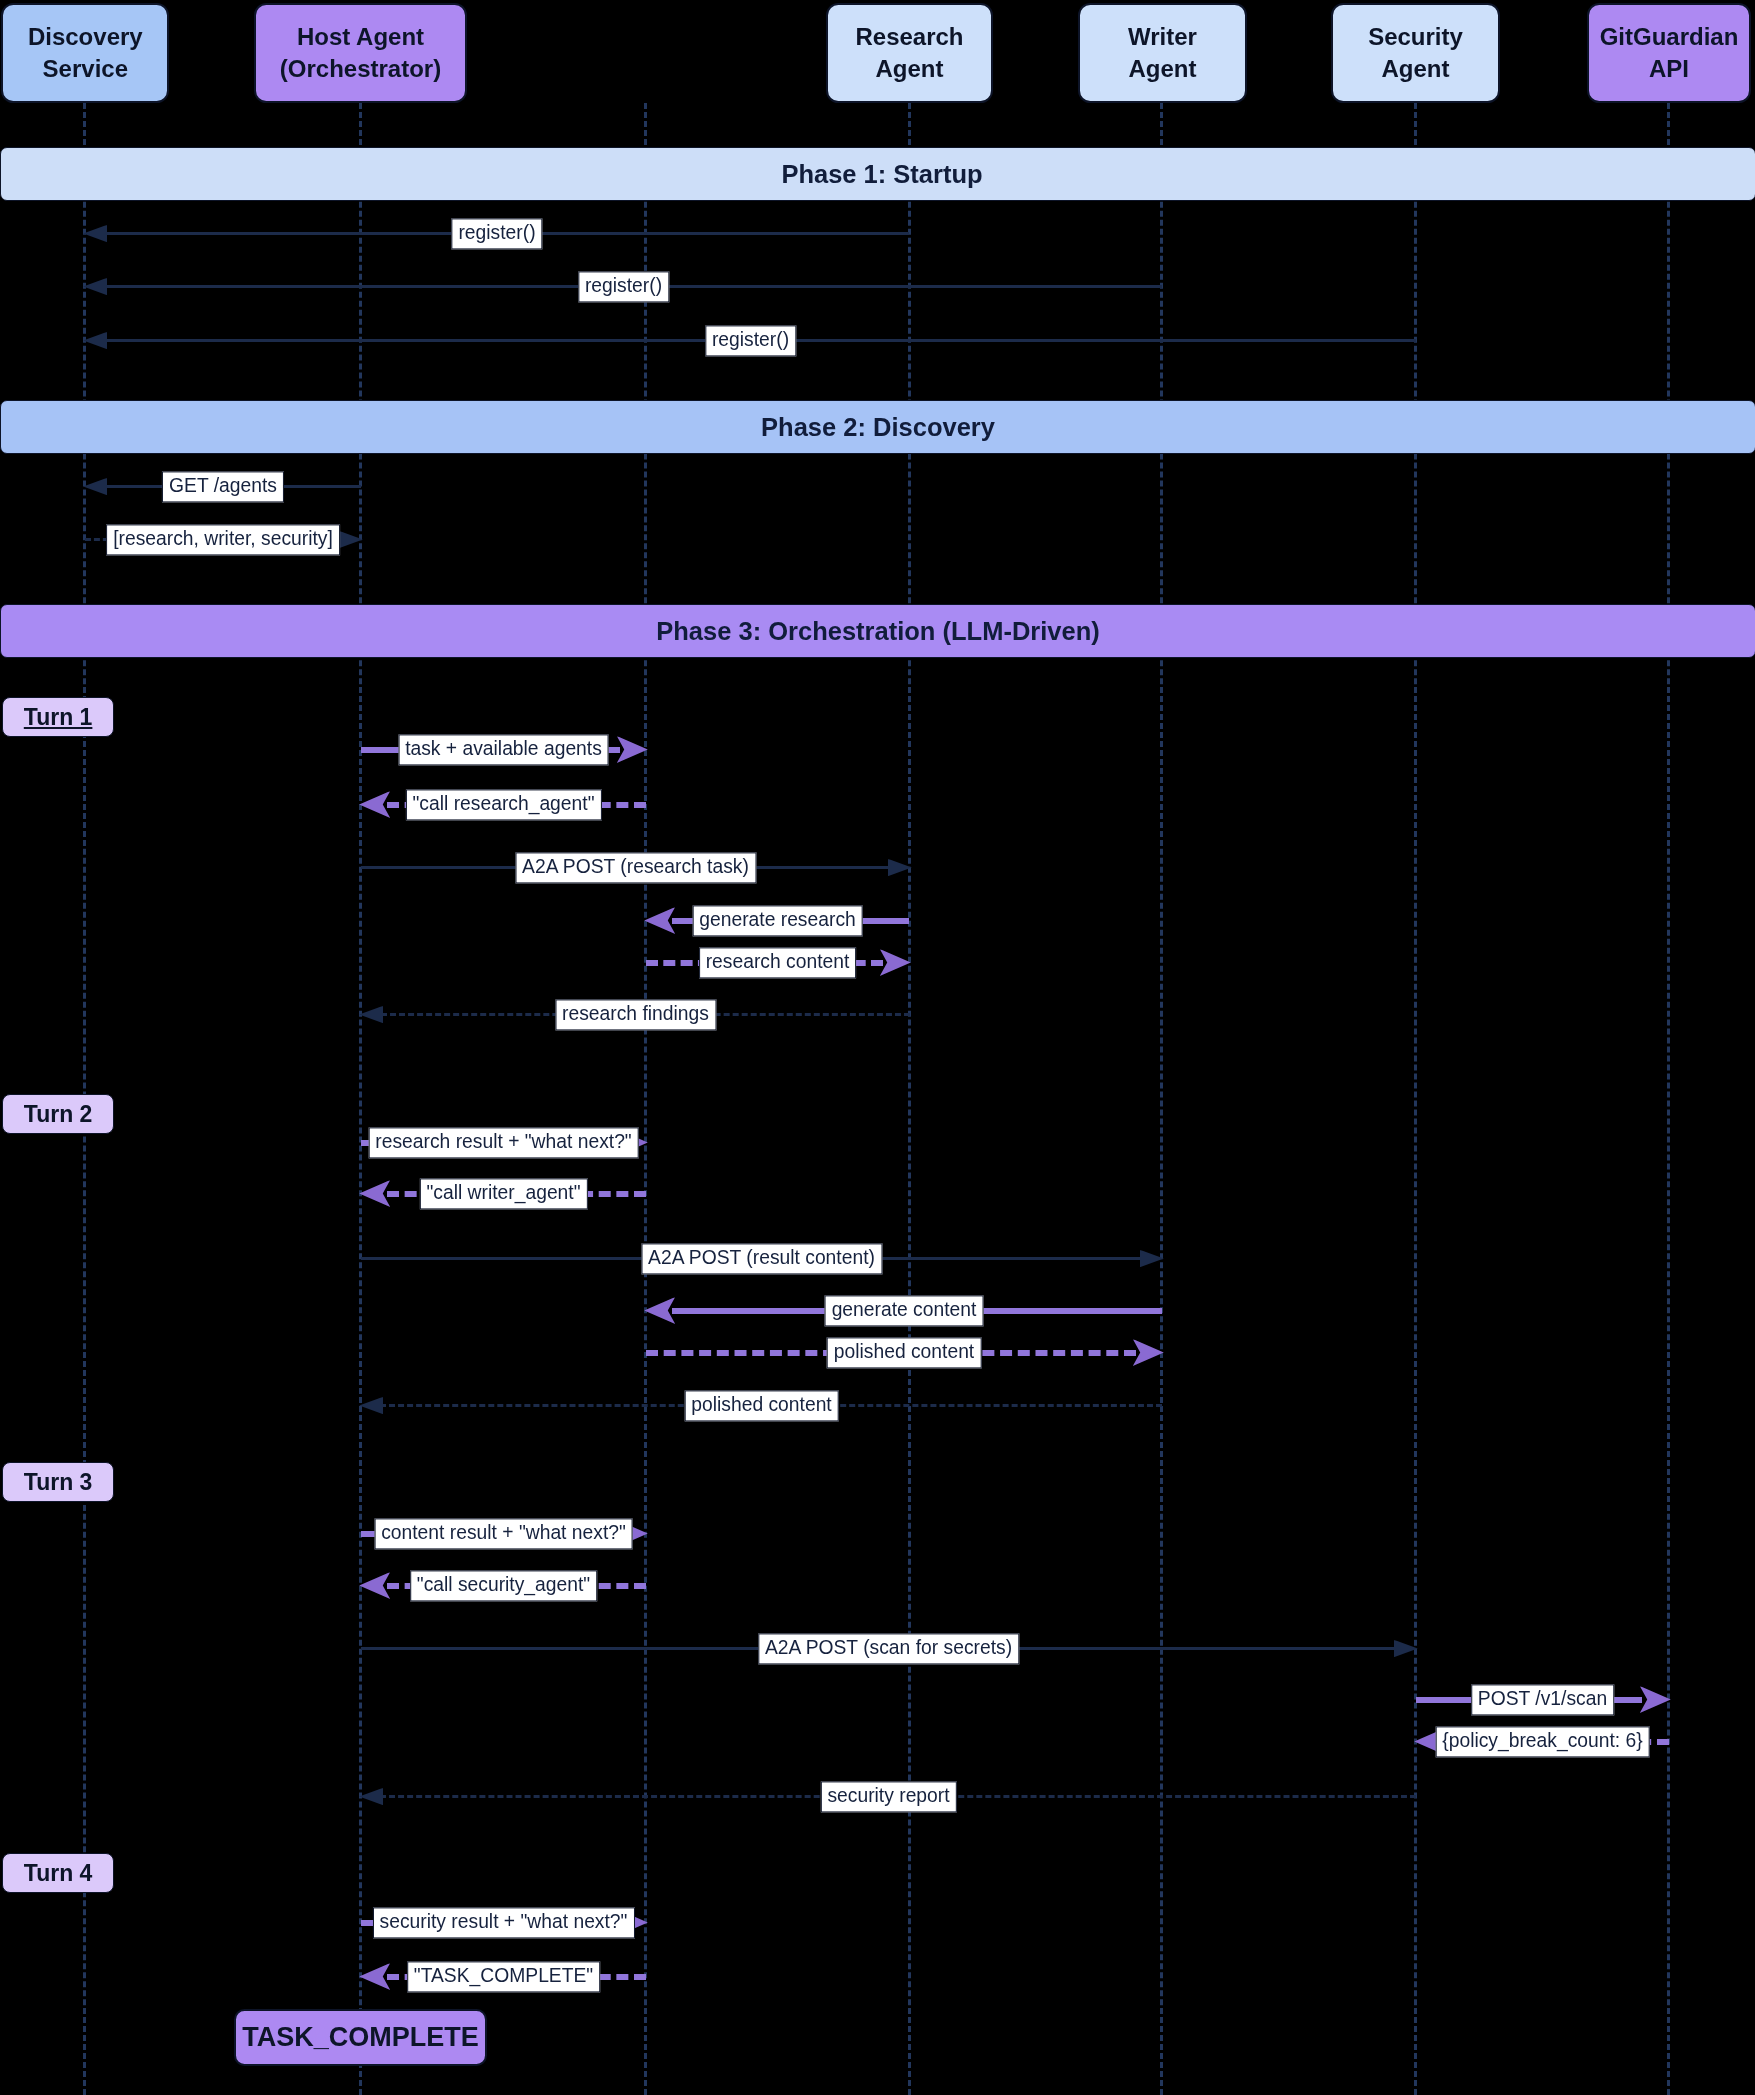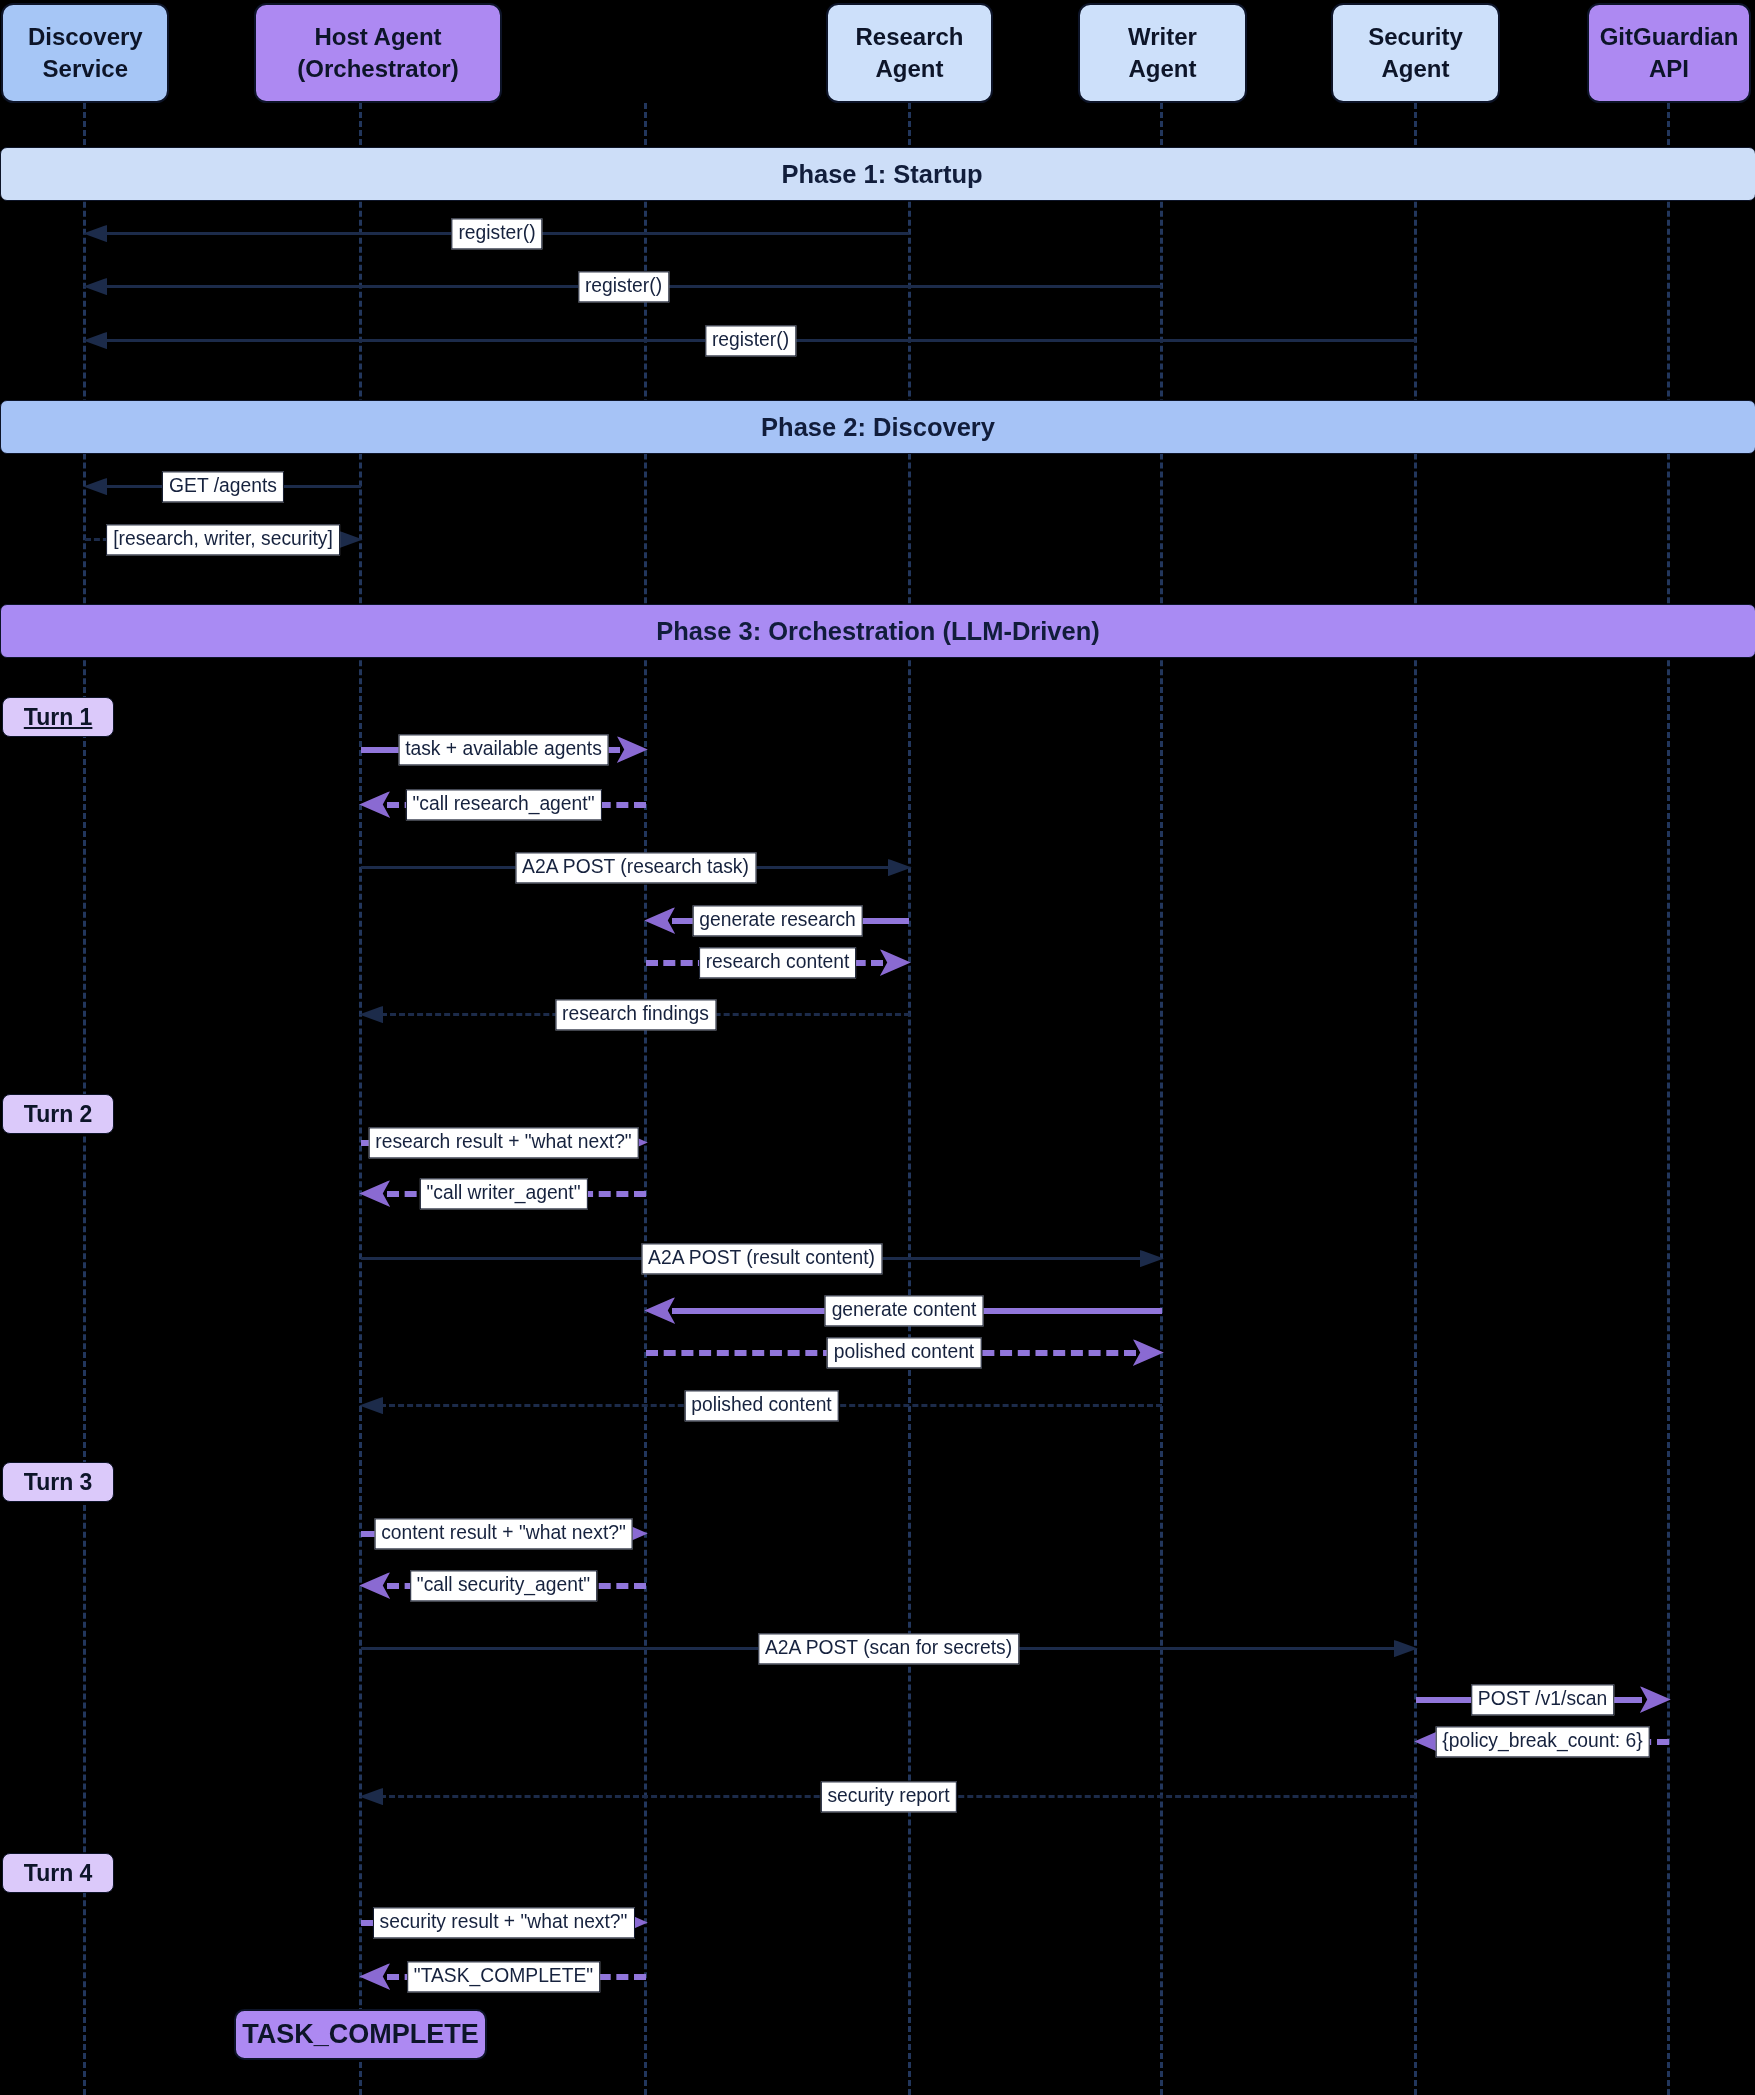--- a/index.html
+++ b/index.html
@@ -220,21 +220,21 @@
       </div>
       <div class="turn-label" style="top: 1853px;">
         <span>Turn 4</span>
       </div>
     </div>
   <div class="layer" id="layer-participants">
       <div class="participant" style="left: 1.3px; width: 168px; background: rgb(166, 198, 246);">
         <span>Discovery
 Service</span>
       </div>
-      <div class="participant" style="left: 254px; width: 248px; background: rgb(173, 137, 242);">
+      <div class="participant" style="left: 254px; width: 213px; background: rgb(173, 137, 242);">
         <span>Host Agent
 (Orchestrator)</span>
       </div>
       <div class="participant" style="left: 826px; width: 167px; background: rgb(205, 224, 250);">
         <span>Research
 Agent</span>
       </div>
       <div class="participant" style="left: 1078px; width: 169px; background: rgb(205, 224, 250);">
         <span>Writer
 Agent</span>
@@ -242,18 +242,18 @@
       <div class="participant" style="left: 1331px; width: 169px; background: rgb(205, 224, 250);">
         <span>Security
 Agent</span>
       </div>
       <div class="participant" style="left: 1587px; width: 164px; background: rgb(173, 137, 242);">
         <span>GitGuardian
 API</span>
       </div>
     </div>
   <div class="layer" id="layer-notes">
-      <div class="note" style="left: 234px; top: 2009px; width: 253px; height: 51px; background: rgb(173, 137, 242);">
+      <div class="note" style="left: 234px; top: 2009px; width: 253px; height: 57px; background: rgb(173, 137, 242);">
         <span>TASK_COMPLETE</span>
       </div>
     </div>
 </div>
 
 
 </body></html>

